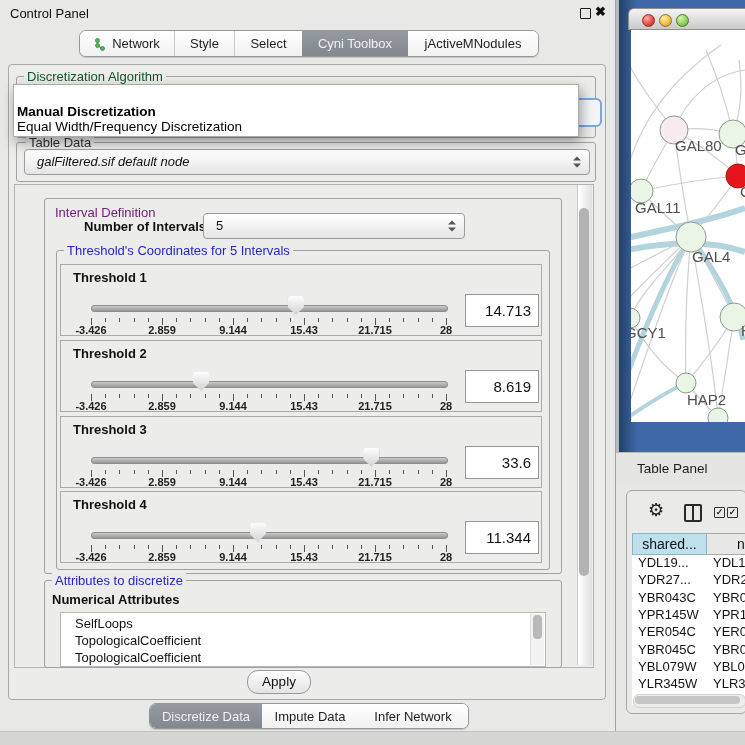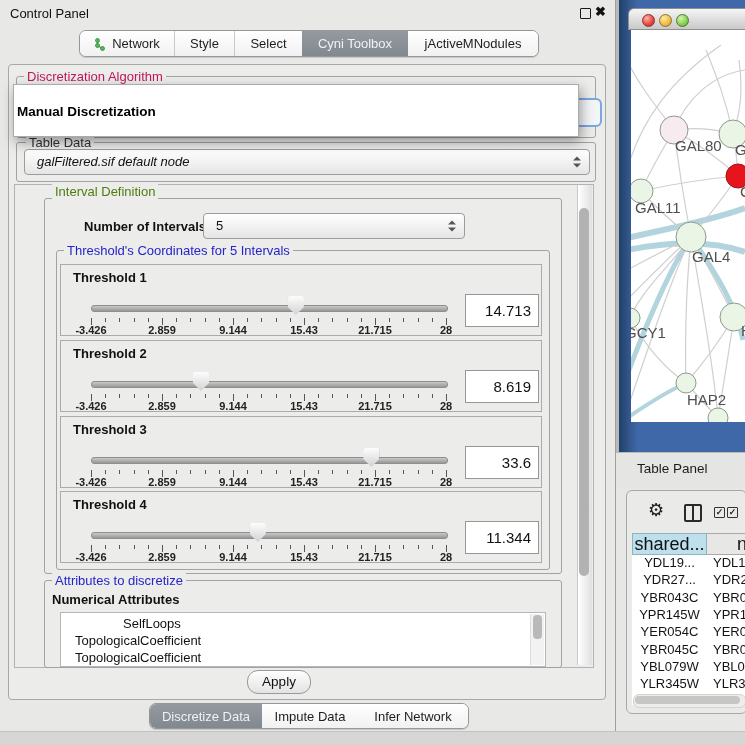--- a/index.html
+++ b/index.html
@@ -18,41 +18,41 @@
   .seg.sel{background:linear-gradient(#949aa0,#82888f);color:#f0f1f3;border-left:none;}
   #top-tabs{left:79px;top:30px;}
   .w0{width:94px}.w1{width:60px}.w2{width:68px}.w3{width:106px}.w4{width:130px}
   #mode-tabs{left:149px;top:703px;height:24px;}
   .m0{width:96px}.m1{width:112px}.m2{width:110px}
   .seg .ticon{margin-right:6px;display:inline-block;line-height:0;}
   
   #content-box{left:8px;top:64px;width:596px;height:634px;border:1px solid #a8a8a8;border-radius:4px;background:#ececea;}
   .grouplab{font-size:13px;background:#ececea;padding:0 3px;white-space:nowrap;}
   #algo-group{left:16px;top:76px;width:578px;height:60px;border:1px solid #a3a3a3;border-radius:3px;}
-  #algo-label{left:24px;top:69px;color:#be185d;}
+  #algo-label{left:24px;top:69px;color:#14532d;}
   #combo-fragment{left:569px;top:98px;width:29px;height:25px;border:2px solid #79a8e1;border-radius:6px;background:#f3f5f7;z-index:5;}
   #popup{left:13px;top:84px;width:564px;height:51px;background:#fff;border:1px solid #ababab;box-shadow:2px 5px 12px rgba(0,0,0,.38);z-index:10;}
   #popup .ph{position:absolute;left:0;top:3px;width:100%;text-align:center;color:#b2b2b2;font-size:13.5px;}
   #popup .op1{position:absolute;left:3px;top:19px;font-size:13.5px;font-weight:bold;color:#000;white-space:nowrap;}
   #popup .op2{position:absolute;left:3px;top:34px;font-size:13.5px;color:#000;white-space:nowrap;}
   #tabledata-group{left:16px;top:142px;width:578px;height:38px;border:1px solid #a3a3a3;border-radius:3px;}
   #tabledata-label{left:26px;top:135px;color:#333;}
   .combo{background:linear-gradient(#ffffff,#e5e5e5);border:1px solid #9c9c9c;border-radius:4px;font-size:13px;color:#111;}
   .combo .val{position:absolute;left:12px;top:0;line-height:24px;}
   .stepper{position:absolute;right:9px;top:50%;transform:translateY(-50%);width:7px;height:11px;}
   .stepper i{position:absolute;left:0;width:0;height:0;border-left:4px solid transparent;border-right:4px solid transparent;}
   .stepper .up{top:0;border-bottom:4px solid #555;}
   .stepper .dn{bottom:0;border-top:4px solid #555;}
   #tabledata-combo{left:24px;top:149px;width:564px;height:24px;font-style:italic;}
   
   #scrollpane{left:14px;top:184px;width:578px;height:482px;border:1px solid #b3b3b3;background:#ececea;}
   #main-vscroll-track{left:577px;top:185px;width:14px;height:480px;background:linear-gradient(90deg,#ffffff,#e0e0e0);border-left:1px solid #c8c8c8;}
   #main-vscroll-thumb{left:579px;top:208px;width:10px;height:368px;border-radius:5px;background:#b2b2b2;}
   #interval-box{left:44px;top:198px;width:516px;height:374px;border:1px solid #a2a2a2;border-radius:3px;}
-  #interval-label{left:52px;top:184px;color:#4d7c0f;text-align:center;}
+  #interval-label{left:52px;top:205px;color:#701a75;text-align:center;}
   #noi-label{left:84px;top:219px;font-size:13px;font-weight:bold;color:#111;}
   #noi-combo{left:203px;top:213px;width:260px;height:24px;}
   #thr-group{left:56px;top:250px;width:492px;height:318px;border:1px solid #a2a2a2;border-radius:3px;}
   #thr-label{left:64px;top:243px;color:#2424cc;}
   .thrbox{position:absolute;left:60px;width:482px;height:72px;background:#ececea;border:1px solid #ababab;box-sizing:border-box;}
   .t-label{position:absolute;left:12px;top:5px;font-size:13px;font-weight:bold;color:#111;}
   .t-track{position:absolute;left:30px;top:40px;width:355px;height:5px;border:1px solid #8e8e8e;border-radius:3px;background:linear-gradient(#c9c9c9,#989898);}
   .t-handle{position:absolute;top:31px;width:16px;height:19px;background:linear-gradient(#fdfdfd,#d2d2d2);clip-path:polygon(0% 10%,10% 0%,90% 0%,100% 10%,100% 58%,50% 100%,0% 58%);filter:drop-shadow(0 0 1px #777);}
   .tick{position:absolute;width:1px;background:#555;}
   .t-ticklab{position:absolute;top:59px;transform:translateX(-50%);font-size:11px;font-weight:bold;color:#222;white-space:nowrap;}
@@ -76,25 +76,25 @@
   #net-canvas{left:631px;top:30px;width:114px;height:392px;background:#fff;}
   #tablepanel-header{left:616px;top:452px;width:129px;height:34px;background:#e5e5e3;border-top:1px solid #bbb;}
   #tablepanel-title{left:637px;top:461px;font-size:13.5px;color:#1c1c1c;}
   #tablepanel-body{left:626px;top:490px;width:119px;height:222px;border:1px solid #a8a8a8;border-radius:6px;background:#eaeae8;}
   #gear-icon{left:648px;top:501px;font-size:18px;color:#222;line-height:18px;}
   #split-icon{left:684px;top:504px;width:14px;height:14px;border:2px solid #2a2a2a;border-radius:2px;}
   #split-icon::after{content:"";position:absolute;left:6px;top:0;width:2px;height:14px;background:#2a2a2a;}
   .chk{left:0;top:0;width:9px;height:9px;border:1.5px solid #333;border-radius:1px;font-size:9px;line-height:9px;text-align:center;color:#222;font-weight:bold;}
   #rtable{left:632px;top:533px;width:113px;height:172px;overflow:hidden;background:#fff;}
   #rt-head{position:absolute;left:0;top:0;width:140px;height:22px;display:flex;}
-  .hcell{box-sizing:border-box;font-size:18px;line-height:20px;border:1px solid #a9a9a9;}
+  .hcell{box-sizing:border-box;font-size:14px;line-height:20px;border:1px solid #a9a9a9;}
   #hc1{width:75px;background:#bedfec;border-color:#8fb3c3;text-align:center;color:#111;}
   #hc2{width:65px;background:#e7e7e5;border-left:none;padding-left:30px;color:#111;}
   .rrow{position:absolute;left:0;width:140px;height:17.3px;display:flex;font-size:13px;color:#141414;}
-  .rc1{width:75px;box-sizing:border-box;text-align:center;}
+  .rc1{width:75px;padding-left:6px;box-sizing:border-box;}
   .rc2{width:65px;padding-left:6px;box-sizing:border-box;}
   #rtable-hscroll{left:633px;top:694px;width:111px;height:12px;background:#ededeb;border:1px solid #d2d2d0;border-radius:6px;}
   #rtable-hthumb{left:635px;top:696px;width:105px;height:8px;border-radius:4px;background:#c6c6c4;}
 </style>
 </head>
 <body>
 
 <div id="app">
 
   <div class="abs" id="left-window"></div>
@@ -129,20 +129,21 @@
   </div>
 
   <div class="abs" id="content-box"></div>
 
   <div class="abs" id="algo-group"></div>
   <div class="abs grouplab" id="algo-label">Discretization Algorithm</div>
   <div class="abs" id="combo-fragment"></div>
 
   <div class="abs" id="popup">
     <div class="op1">Manual Discretization</div>
+    <div class="op2">Equal Width/Frequency Discretization</div>
   </div>
 
   <div class="abs" id="tabledata-group"></div>
   <div class="abs grouplab" id="tabledata-label">Table Data</div>
   <div class="abs combo" id="tabledata-combo">
     <span class="val">galFiltered.sif default node</span>
     <span class="stepper">
         <i class="up"></i>
         <i class="dn"></i>
       </span>
@@ -317,21 +318,21 @@
         <div class="t-ticklab" style="left:385px">28</div>
         <div class="t-value">11.344</div>
       </div>
     </div>
 
   <div class="abs" id="attr-box"></div>
   <div class="abs grouplab" id="attr-label">Attributes to discretize</div>
   <div class="abs" id="attr-sub">Numerical Attributes</div>
   <div class="abs" id="attr-list">
     <div id="attr-items">
-        <div class="attr-item" style="margin-top: 2px; margin-left: 48px;">SelfLoops</div>
+        <div class="attr-item" style="margin-top: 2px;">SelfLoops</div>
         <div class="attr-item">TopologicalCoefficient</div>
         <div class="attr-item">TopologicalCoefficient</div>
       </div>
     <div id="attr-vtrack"></div>
     <div id="attr-vthumb"></div>
   </div>
 
   <div class="abs" id="apply-btn">Apply</div>
 
   <div class="abs seggroup" id="mode-tabs">

